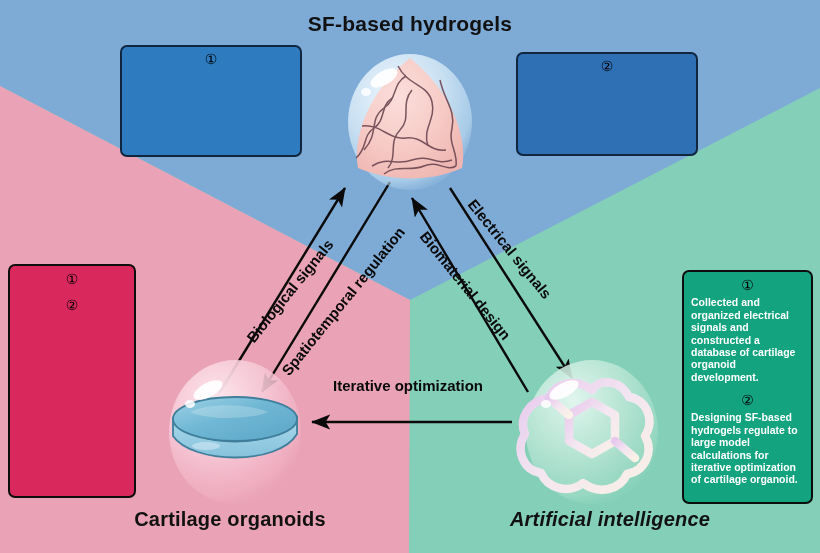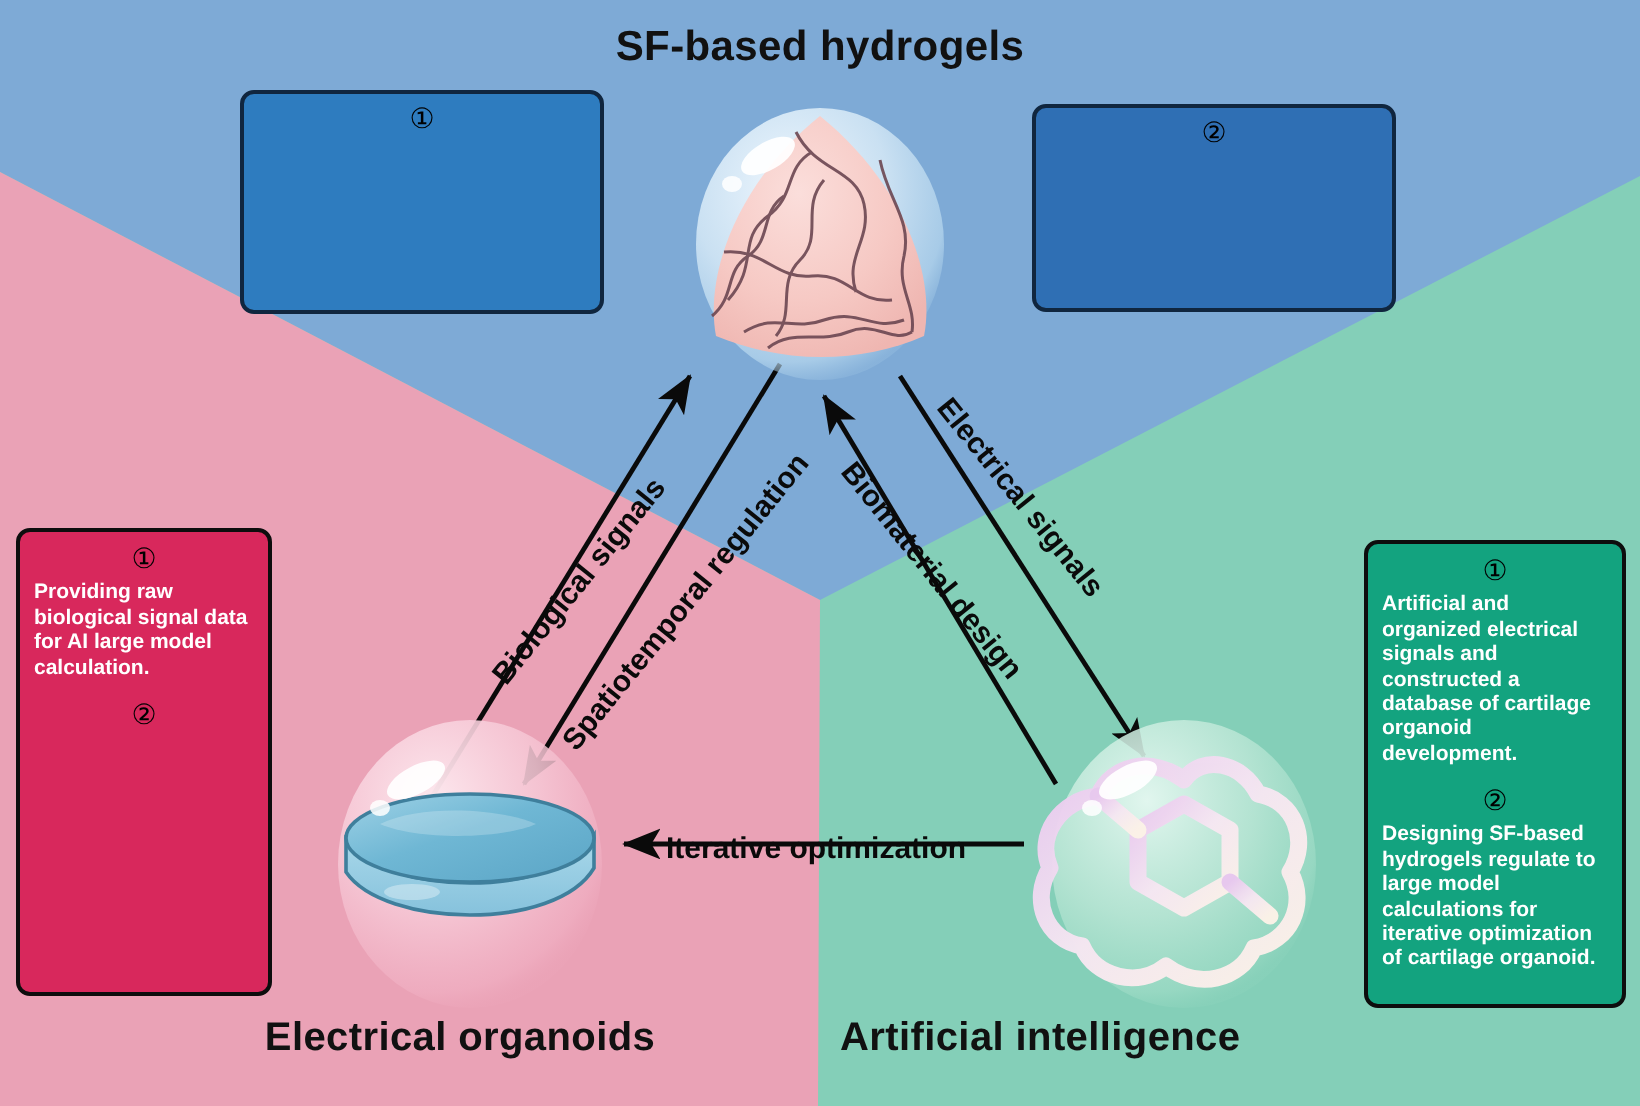--- a/index.html
+++ b/index.html
@@ -12,21 +12,21 @@
   .layer{position:absolute;left:0;top:0;width:820px;height:553px;pointer-events:none;}
   .layer > *{pointer-events:auto;}
 
   
   .heading{
     position:absolute;color:#111;font-weight:bold;
     letter-spacing:.2px;white-space:nowrap;
   }
   #title-hydrogels{top:12px;left:0;width:820px;text-align:center;font-size:21px;}
   #title-organoids{top:508px;left:30px;width:400px;text-align:center;font-size:20px;}
-  #title-ai{top:508px;left:420px;width:380px;font-size:20px;}
+  #title-ai{top:508px;left:420px;width:380px;text-align:center;font-size:20px;font-style:italic;}
 
   
   .box{
     position:absolute;box-sizing:border-box;
     border:2px solid #10263f;border-radius:7px;
     color:#ffffff;padding:5px 7px 6px 7px;
     font-weight:bold;line-height:1.18;
   }
   .box .num{
     display:block;text-align:center;color:#000;
@@ -44,21 +44,21 @@
 
   
   .alabel{
     position:absolute;color:#0a0a0a;font-weight:bold;white-space:nowrap;
     transform-origin:0 0;
   }
   #lab-bio{font-size:15px;left:243px;top:335px;transform:rotate(-51deg);}
   #lab-spatio{font-size:15px;left:278px;top:368px;transform:rotate(-51deg);}
   #lab-biomat{font-size:15px;left:430px;top:228px;transform:rotate(51deg);}
   #lab-elec{font-size:15px;left:478px;top:196px;transform:rotate(51deg);}
-  #lab-iter{font-size:15px;left:333px;top:416px;}
+  #lab-iter{font-size:15px;left:333px;top:377px;}
 </style>
 </head>
 <body>
 
 <div id="stage">
 
   <svg class="bg-svg" viewBox="0 0 820 553">
     <defs>
       <radialGradient id="gHydroSphere" cx="38%" cy="30%" r="72%">
         <stop offset="0%" stop-color="#f2f9ff" stop-opacity="0.98"></stop>
@@ -158,41 +158,40 @@
         <path d="M592,454 L592,480"></path>
       </g>
       <ellipse cx="564" cy="390" rx="16" ry="7" fill="#ffffff" opacity="0.92" transform="rotate(-28 564 390)"></ellipse>
       <ellipse cx="546" cy="404" rx="5" ry="4" fill="#ffffff" opacity="0.85"></ellipse>
     </g>
   </svg>
 
   <div class="layer">
 
     <div class="heading" id="title-hydrogels">SF-based hydrogels</div>
-    <div class="heading" id="title-organoids">Electrical organoids</div>
+    <div class="heading" id="title-organoids">Cartilage organoids</div>
     <div class="heading" id="title-ai">Artificial intelligence</div>
 
     <div class="box" id="box-hg1">
       <span class="num">①</span>
     </div>
 
     <div class="box" id="box-hg2">
       <span class="num">②</span>
     </div>
 
     <div class="box" id="box-co">
       <span class="num">①</span>
-      <p>Providing raw biological signal data for AI large model calculation.</p>
       <div class="gap"></div>
       <span class="num">②</span>
     </div>
 
     <div class="box" id="box-ai">
       <span class="num">①</span>
-      <p>Artificial and organized electrical signals and constructed a database of cartilage organoid development.</p>
+      <p>Collected and organized electrical signals and constructed a database of cartilage organoid development.</p>
       <div class="gap"></div>
       <span class="num">②</span>
       <p>Designing SF-based hydrogels regulate to large model calculations for iterative optimization of cartilage organoid.</p>
     </div>
 
     <div class="alabel" id="lab-bio">Biological signals</div>
     <div class="alabel" id="lab-spatio">Spatiotemporal regulation</div>
     <div class="alabel" id="lab-elec">Electrical signals</div>
     <div class="alabel" id="lab-biomat">Biomaterial design</div>
     <div class="alabel" id="lab-iter">Iterative optimization</div>

